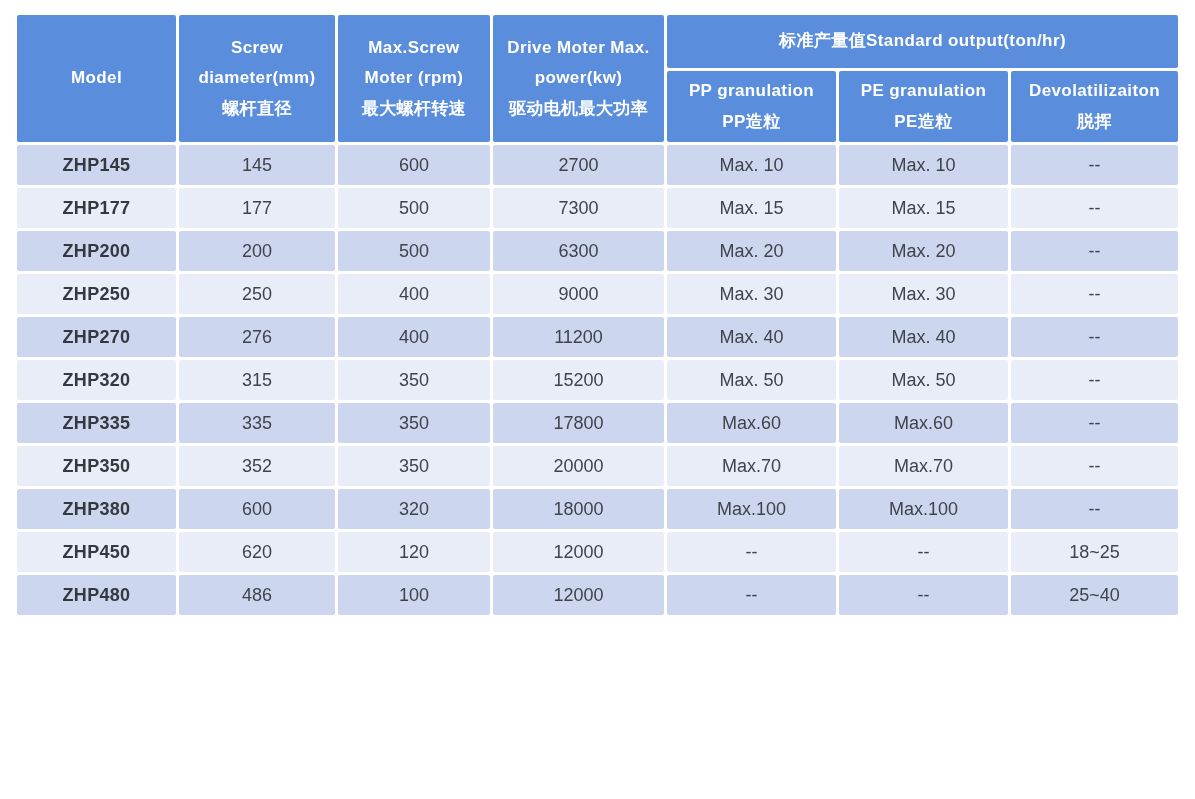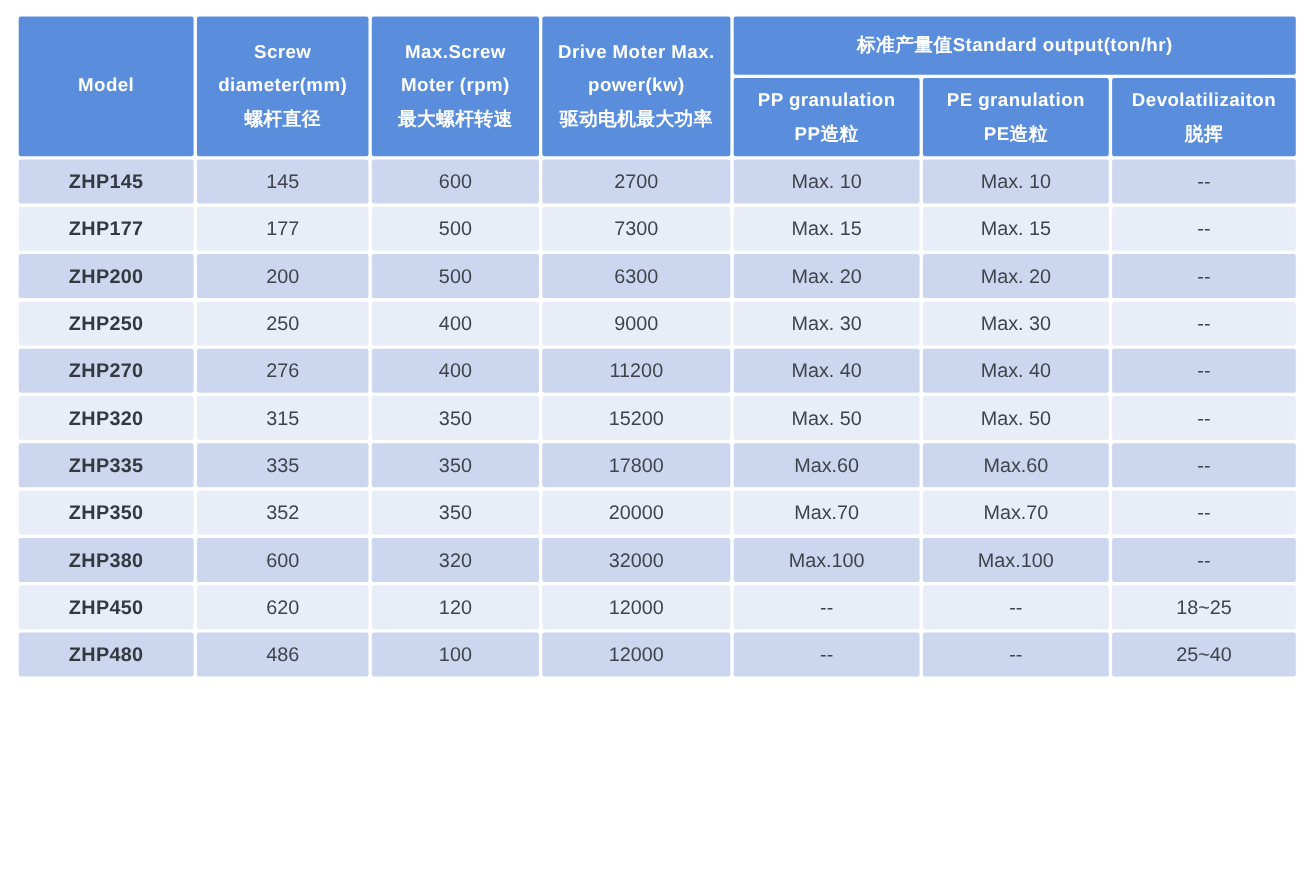--- a/index.html
+++ b/index.html
@@ -181,21 +181,21 @@
           <td>350</td>
           <td>20000</td>
           <td>Max.70</td>
           <td>Max.70</td>
           <td>--</td>
         </tr>
         <tr class="dark">
           <td class="model">ZHP380</td>
           <td>600</td>
           <td>320</td>
-          <td>32000</td>
+          <td>18000</td>
           <td>Max.100</td>
           <td>Max.100</td>
           <td>--</td>
         </tr>
         <tr class="light">
           <td class="model">ZHP450</td>
           <td>620</td>
           <td>120</td>
           <td>12000</td>
           <td>--</td>

